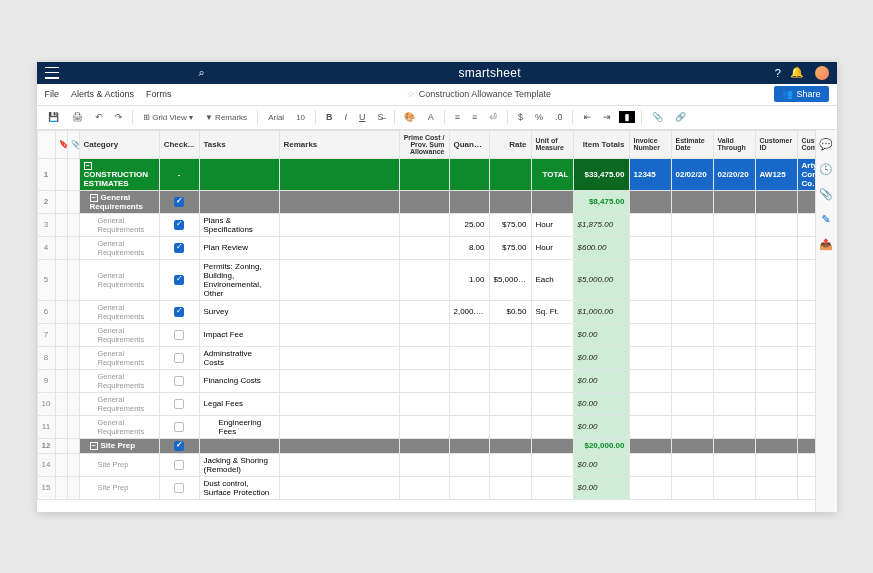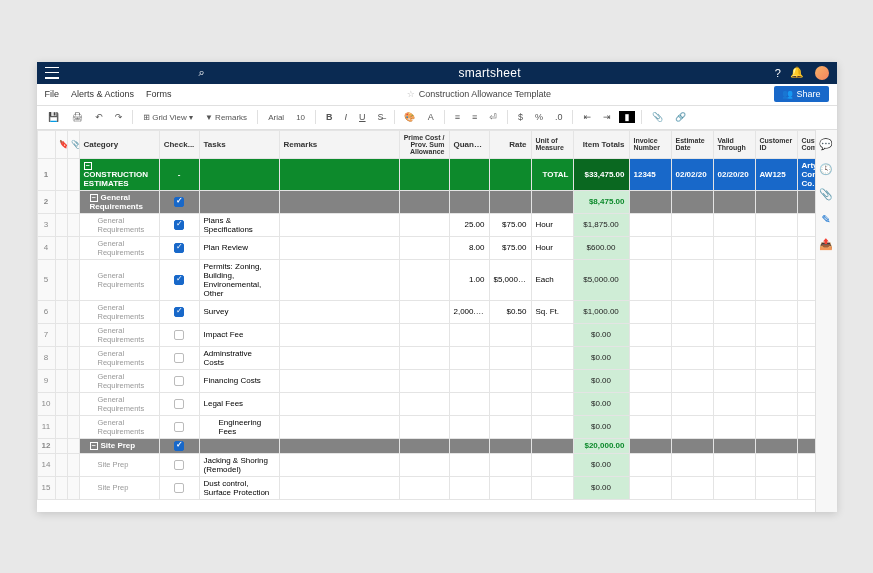--- a/index.html
+++ b/index.html
@@ -48,21 +48,21 @@
 .col-valid { width: 42px; }
 .col-cust { width: 42px; }
 .col-comp { width: 70px; }
 tr.row-green td { background: #0d8a2c; color: #fff; font-weight: bold; }
 tr.row-green td.col-totals { background: #0a6820; }
 tr.row-green td.col-check { color: #fff; }
 tr.row-green td .collapse { color: #fff; }
 tr.row-gray td { background: #838383; color: #fff; font-weight: bold; }
 tr.row-gray td.col-totals { background: #cfedd6; color: #0d8a2c; }
 .blue-cell { background: #1868c9 !important; color: #fff; font-weight: bold; }
-.green-total { background: #cfedd6 !important; color: #222; text-align: center; }
+.green-total { background: #cfedd6 !important; color: #222; text-align: left; font-style: italic; }
 .cat-text { color: #999; font-size: 7.5px; }
 .checkbox { width: 10px; height: 10px; border: 1px solid #bbb; border-radius: 2px; display: inline-block; vertical-align: middle; }
 .checkbox.checked { background: #1868c9; border-color: #1868c9; position: relative; }
 .checkbox.checked::after { content: "✓"; color: #fff; font-size: 8px; position: absolute; left: 1px; top: -2px; }
 .collapse { display: inline-block; width: 8px; height: 8px; border: 1px solid currentColor; font-size: 7px; line-height: 6px; text-align: center; margin-right: 3px; }
 tr { height: 15px; }
 tr.tall { height: 20px; }
 </style>
 </head>
 <body>

